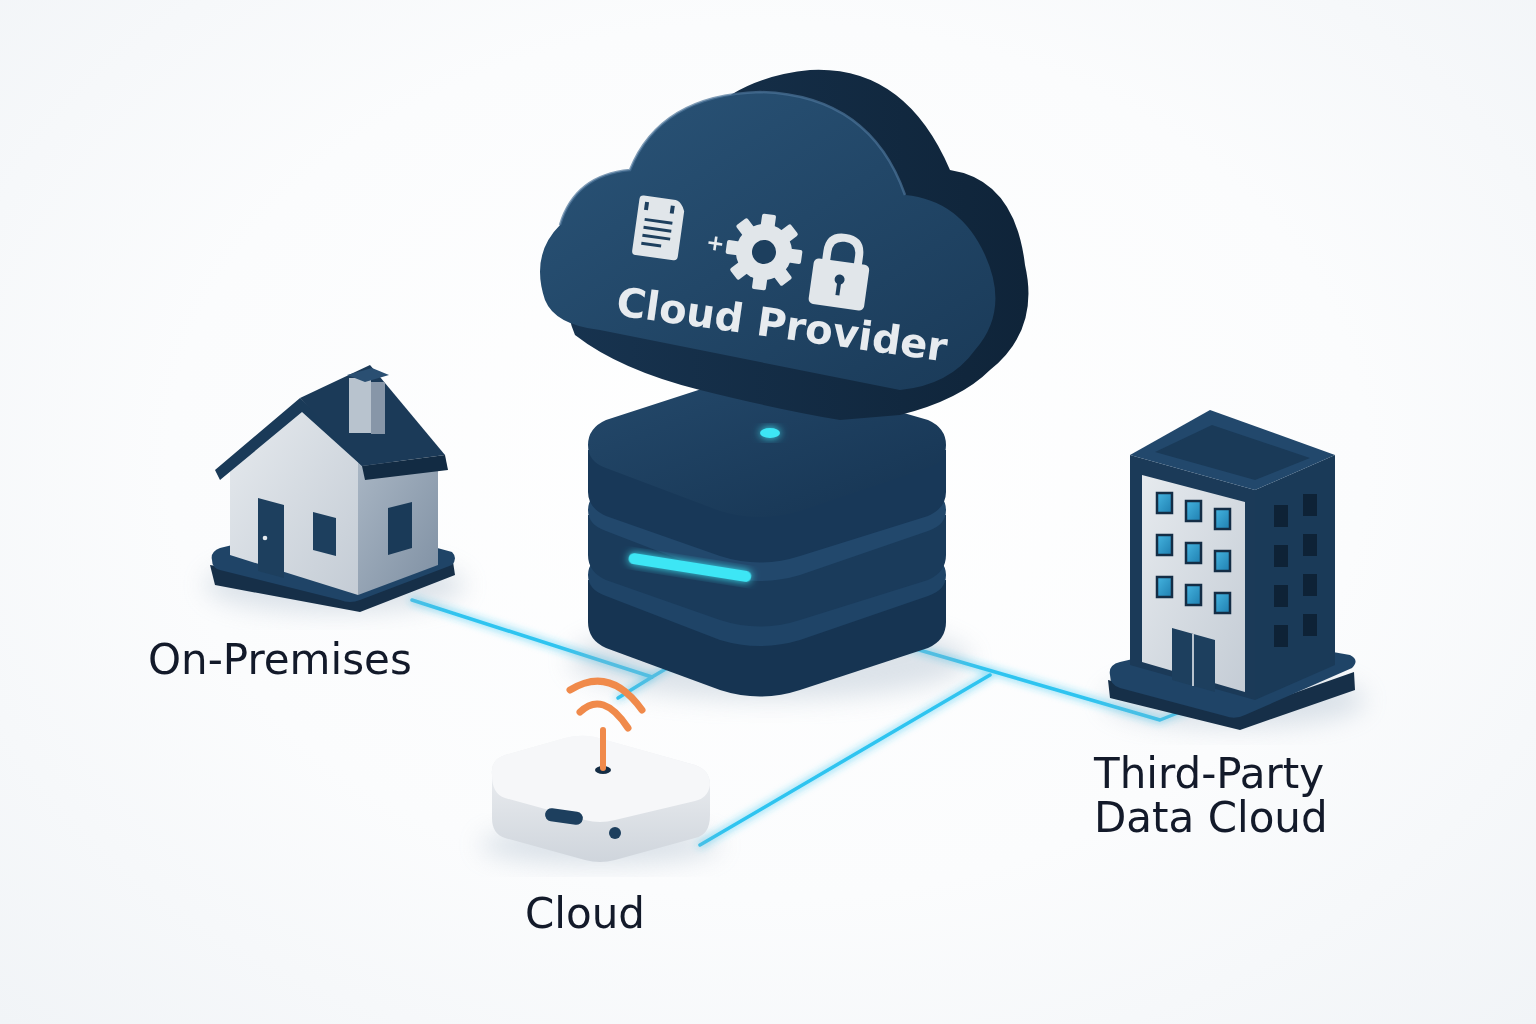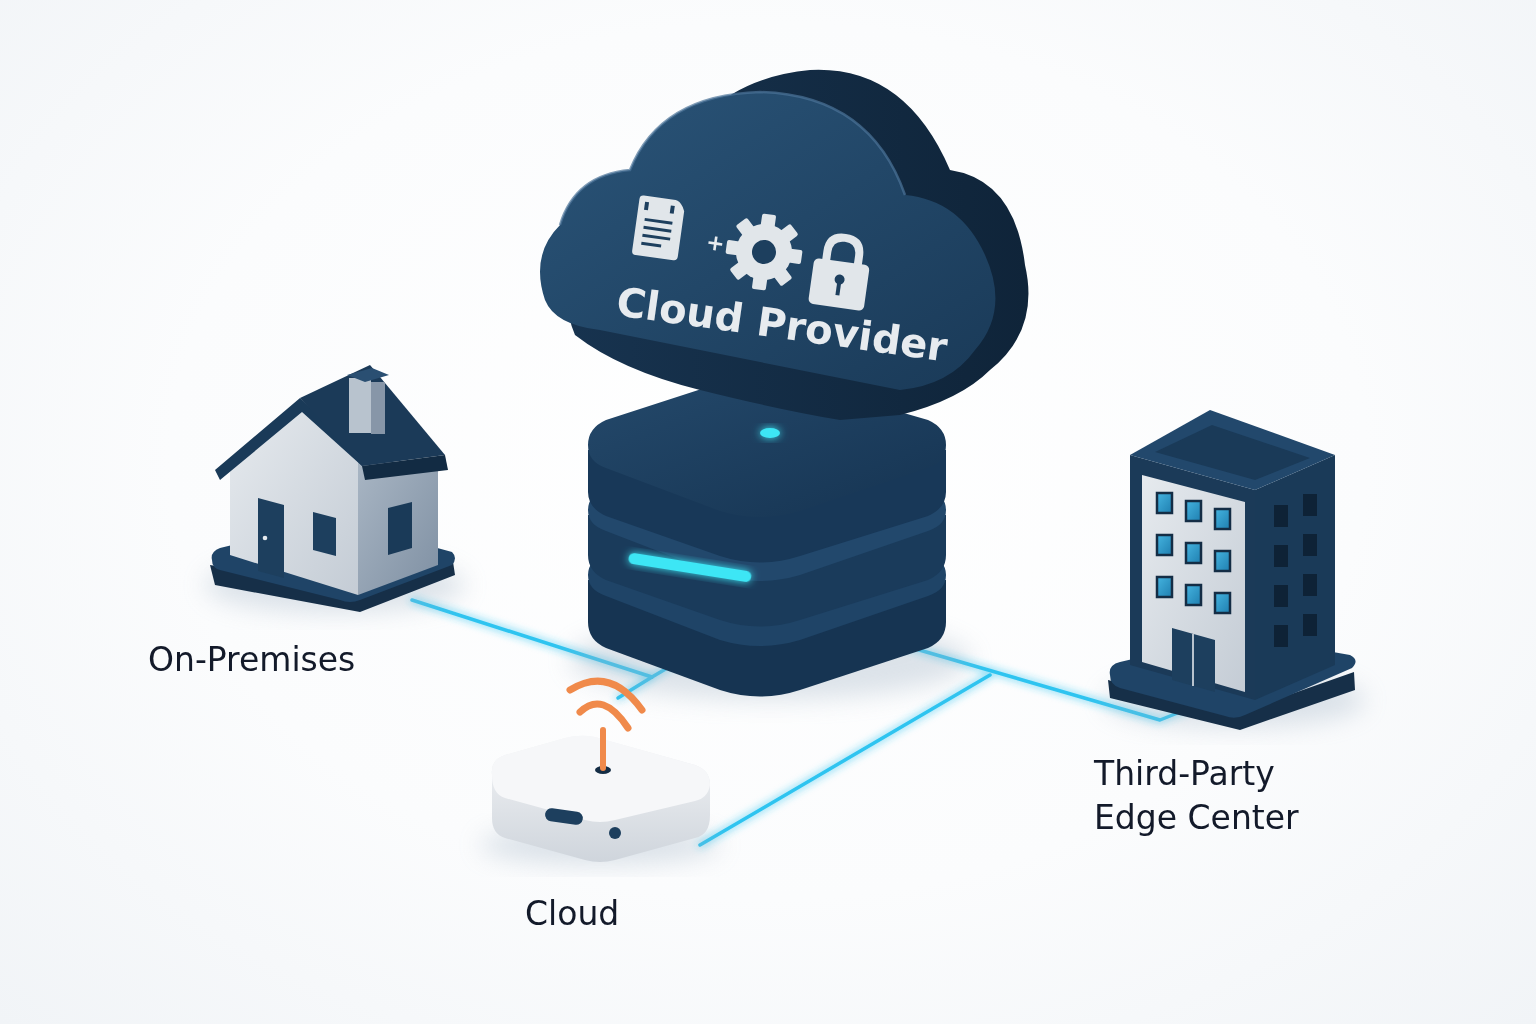--- a/index.html
+++ b/index.html
@@ -4,21 +4,21 @@
 <style>
   html, body { margin:0; padding:0; }
   body {
     width:1536px; height:1024px; overflow:hidden; position:relative;
     background: radial-gradient(ellipse at 50% 45%, #ffffff 0%, #fbfcfd 55%, #f1f4f7 100%);
     font-family: "Liberation Sans", sans-serif;
   }
   #scene { position:absolute; left:0; top:0; width:1536px; height:1024px; }
   .label {
     position:absolute; color:#131a2a; font-family:"DejaVu Sans", sans-serif;
-    font-size:33px; font-weight:500; line-height:44px; letter-spacing:0px;
+    font-size:42px; font-weight:500; line-height:44px; letter-spacing:0px;
   }
   .label.multi { white-space:pre-line; }
   #lbl-onprem { left:148px; top:638px; }
   #lbl-edge { left:525px; top:892px; }
   #lbl-third { left:1094px; top:752px; }
   .cloud-text {
     font-family:"DejaVu Sans", sans-serif; font-weight:bold; font-size:40px; fill:#e7ebef;
   }
 </style>
 </head>
@@ -192,13 +192,13 @@
       <rect x="1303" y="614" width="14" height="22"></rect>
     </g>
     <path d="M1172,628 L1215,640 L1215,692 L1172,680 Z" fill="#1d3f5e"></path>
     <line x1="1193" y1="634" x2="1193" y2="686" stroke="#b8c3ce" stroke-width="2"></line>
   </g>
 </svg>
 
 <div id="lbl-onprem" class="label">On-Premises</div>
 <div id="lbl-edge" class="label">Cloud</div>
 <div id="lbl-third" class="label multi">Third-Party
-Edge Center</div>
+Data Cloud</div>
 
 </body></html>

